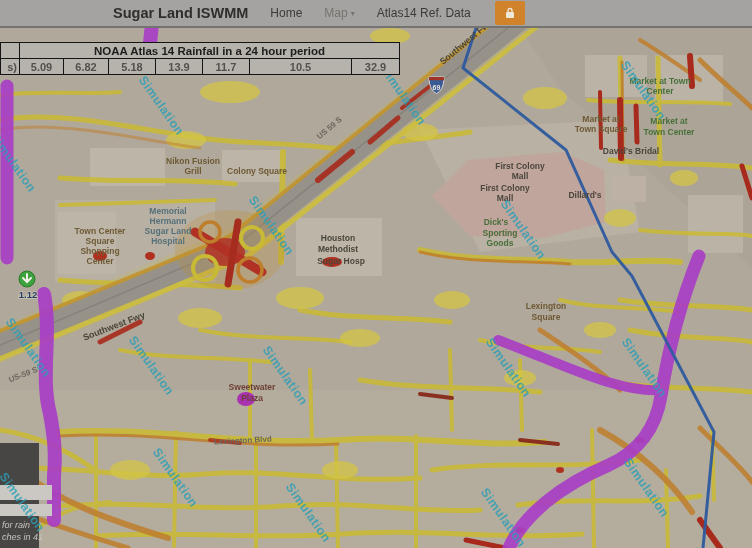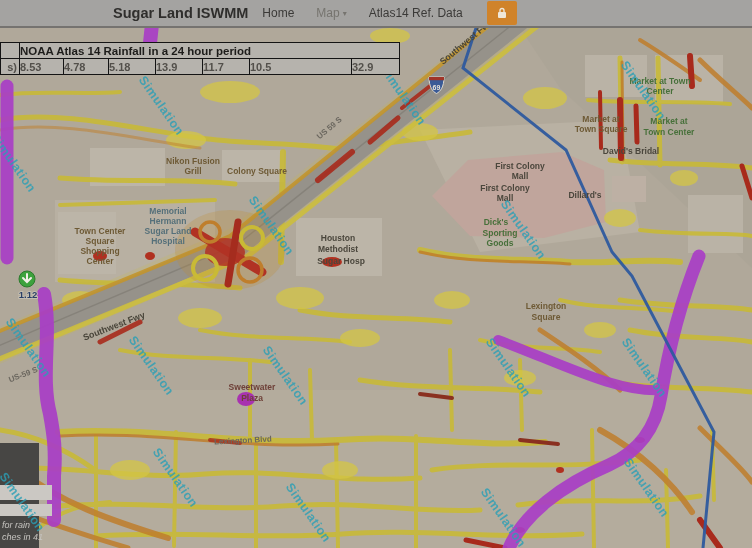--- a/index.html
+++ b/index.html
@@ -8,36 +8,36 @@
     background:#b0a89a;font-family:"Liberation Sans",sans-serif;
     -webkit-font-smoothing:antialiased;
   }
   
   .topbar{
     position:absolute;left:0;top:0;width:752px;height:28px;
     background:#a4a3a1;border-bottom:2px solid #757370;
     display:flex;align-items:center;box-sizing:border-box;
     padding-left:113px;z-index:30;
   }
-  .app-title{font-size:14.5px;font-weight:600;color:#2f2e2c;margin-right:14px;white-space:nowrap;}
+  .app-title{font-size:14.5px;font-weight:600;color:#2f2e2c;margin-right:22px;white-space:nowrap;}
   .nav-item{font-size:12px;color:#3b3a38;margin-right:22px;white-space:nowrap;cursor:default;}
   .nav-item.dim{color:#76746f;}
   .caret{display:inline-block;font-size:8px;color:#76746f;margin-left:3px;vertical-align:1px;}
   .orange-btn{
     width:30px;height:24px;background:#d0832a;border:none;border-radius:2px;
     display:flex;align-items:center;justify-content:center;margin-left:2px;padding:0;
   }
   
   .rain-table{
     position:absolute;left:0;top:42px;z-index:25;
     border-collapse:collapse;table-layout:fixed;
     background:#b6b3ad;font-family:"Liberation Sans",sans-serif;
   }
   .rain-table td{
-    border:1px solid #141414;height:15px;padding:0;
+    border:1px solid #141414;height:15px;padding:0;text-align:center;
     font-size:11px;font-weight:700;color:#1d1c1a;white-space:nowrap;overflow:hidden;
   }
   .rain-table .ttl{font-size:11.5px;}
   .rain-table .val{font-weight:600;color:#53504b;}
   .rain-table .stub{text-align:right;padding-right:2px;font-weight:600;color:#53504b;}
   
   .legend-panel{
     position:absolute;left:0;top:443px;width:39px;height:105px;
     background:#474644;z-index:20;
   }
@@ -326,22 +326,22 @@
       <col style="width:55px">
       <col style="width:48px">
   </colgroup>
   <tbody>
       <tr>
     <td></td>
     <td class="ttl" colspan="8">NOAA Atlas 14 Rainfall in a 24 hour period</td>
   </tr>
   <tr>
     <td class="stub">s)</td>
-    <td class="val">8.53</td>
-    <td class="val">4.78</td>
+    <td class="val">5.09</td>
+    <td class="val">6.82</td>
     <td class="val">5.18</td>
     <td class="val">13.9</td>
     <td class="val">11.7</td>
     <td class="val" colspan="2">10.5</td>
     <td class="val">32.9</td>
   </tr>
 </tbody>
   </table>
 
 <div class="legend-panel">

